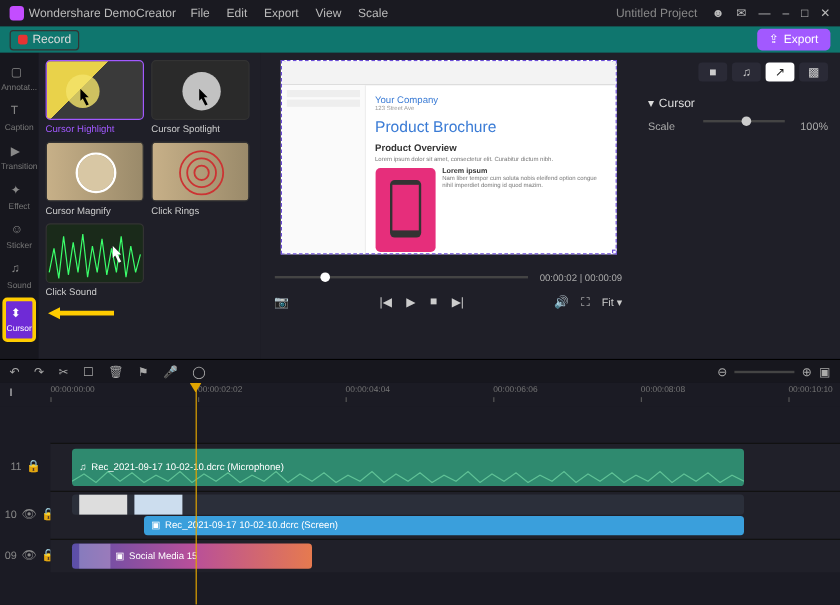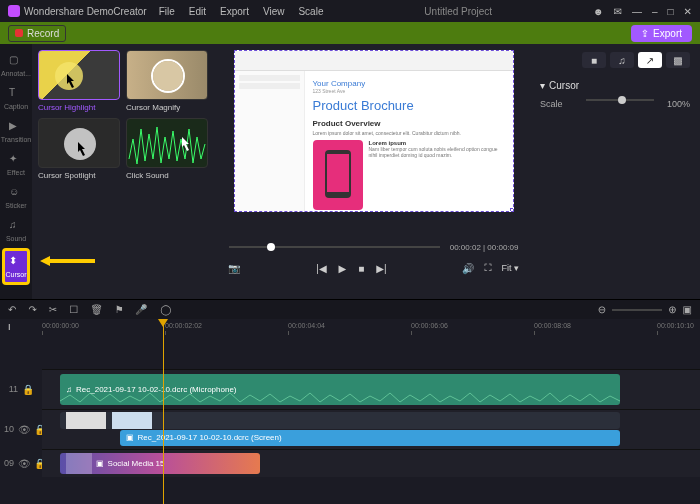--- a/index.html
+++ b/index.html
@@ -4,26 +4,26 @@
 <style>
 html,body{margin:0;padding:0;width:700px;height:504px;background:#1b1b22;color:#ccc;font-family:"Segoe UI",Arial,sans-serif;font-size:10px;overflow:hidden;user-select:none}
 *{box-sizing:border-box}
 
 
 #titlebar{height:22px;background:#1a1a21;display:flex;align-items:center;padding:0 8px;gap:12px;font-size:10px;color:#bbb}
 #titlebar .logo{display:flex;align-items:center;gap:4px}
 #titlebar .logo-icon{width:12px;height:12px;background:#c34dff;border-radius:3px;position:relative}
 #titlebar .menu{display:flex;gap:14px}
 #titlebar .menu span{cursor:pointer}
-#titlebar .title{flex:1;text-align:center;color:#888}
+#titlebar .title{flex:1;text-align:right;color:#888}
 #titlebar .winicons{display:flex;gap:10px;align-items:center}
 #titlebar .winicons span{cursor:pointer}
 
 
-#toolbar{height:22px;background:#4d7c0f;display:flex;align-items:center;padding:0 8px;gap:6px}
+#toolbar{height:22px;background:#0f766e;display:flex;align-items:center;padding:0 8px;gap:6px}
 #toolbar .rec{border:1px solid #333;padding:2px 6px;border-radius:3px;display:flex;align-items:center;gap:4px;color:#ddd;cursor:pointer}
 #toolbar .rec .dot{width:8px;height:8px;background:#e63333;border-radius:2px}
 #toolbar .sp{flex:1}
 #toolbar .export{background:#a259ff;color:#fff;border-radius:4px;padding:3px 10px;display:flex;align-items:center;gap:4px;cursor:pointer}
 
 
 #main{display:flex;height:255px}
 
 
 #rail{width:32px;background:#17171e;display:flex;flex-direction:column;align-items:center;padding-top:6px;gap:2px}
@@ -38,21 +38,21 @@
 #lib{width:185px;background:#1f1f28;padding:6px;display:flex;flex-wrap:wrap;gap:6px;align-content:flex-start}
 .thumb{width:82px}
 .thumb .img{width:82px;height:50px;border-radius:4px;border:1px solid #333;position:relative;overflow:hidden;cursor:pointer}
 .thumb .cap{font-size:8px;margin-top:3px}
 .thumb.selected .cap{color:#a259ff}
 .thumb.selected .img{border-color:#a259ff}
 
 
 #preview{flex:1;background:#1f1f28;display:flex;flex-direction:column;align-items:center;padding:6px 4px 0 4px}
 #preview .canvas{width:280px;height:162px;background:#fff;border:1px dashed #6b4dd6;position:relative;overflow:hidden}
-#preview .controls{width:290px;height:18px;margin-top:26px;display:flex;align-items:center;gap:10px;color:#ccc}
+#preview .controls{width:290px;height:18px;margin-top:10px;display:flex;align-items:center;gap:10px;color:#ccc}
 #preview .controls .bar{flex:1;height:2px;background:#444;position:relative}
 #preview .controls .dot{width:8px;height:8px;background:#fff;border-radius:50%;position:absolute;left:18%;top:-3px}
 #preview .time{font-size:8px;color:#aaa}
 #preview .pbtns{display:flex;gap:14px;align-items:center;margin-top:6px;width:290px;justify-content:space-between}
 #preview .pbtns .mid{display:flex;gap:12px}
 #preview .pbtns .side{display:flex;gap:10px;align-items:center}
 .handle{width:6px;height:6px;background:#fff;border:1px solid #6b4dd6;position:absolute}
 
 
 #props{width:170px;background:#1f1f28;padding:8px 10px;display:flex;flex-direction:column;gap:8px;font-size:10px}
@@ -172,36 +172,46 @@
     <div class="thumb selected">
       <div class="img" style="background:linear-gradient(135deg,#e9d24a 40%,#3a3a3a 40%)">
           <svg width="82" height="50">
             <circle cx="30" cy="25" r="14" fill="#f4e46a" opacity=".8"></circle>
             <path d="M28 23 l7 7 l-3 0 l3 6 l-2 1 l-3 -6 l-2 2 z" fill="#000"></path>
           </svg>
         </div>
       <div class="cap">Cursor Highlight</div>
     </div>
     <div class="thumb">
+      <div class="img" style="background:#2a2a2a">
+          <svg width="82" height="50">
+            <circle cx="41" cy="25" r="16" fill="#ddd" opacity=".85"></circle>
+            <path d="M39 23 l7 7 l-3 0 l3 6 l-2 1 l-3 -6 l-2 2 z" fill="#000"></path>
+          </svg>
+        </div>
+      <div class="cap">Cursor Spotlight</div>
+    </div>
+    <div class="thumb">
       <div class="img" style="background:linear-gradient(90deg,#c7b088,#9a8a6a)">
           <svg width="82" height="50">
             <circle cx="41" cy="25" r="16" fill="none" stroke="#fff" stroke-width="2"></circle>
             <circle cx="41" cy="25" r="15" fill="#d8c7a4"></circle>
           </svg>
         </div>
       <div class="cap">Cursor Magnify</div>
     </div>
     <div class="thumb">
-      <div class="img" style="background:#2a2a2a">
-          <svg width="82" height="50">
-            <circle cx="41" cy="25" r="16" fill="#ddd" opacity=".85"></circle>
-            <path d="M39 23 l7 7 l-3 0 l3 6 l-2 1 l-3 -6 l-2 2 z" fill="#000"></path>
-          </svg>
-        </div>
-      <div class="cap">Cursor Spotlight</div>
+      <div class="img" style="background:linear-gradient(90deg,#c7b088,#9a8a6a)">
+          <svg width="82" height="50">
+            <circle cx="41" cy="25" r="6" fill="none" stroke="#c33" stroke-width="1.5"></circle>
+            <circle cx="41" cy="25" r="12" fill="none" stroke="#c33" stroke-width="1.5"></circle>
+            <circle cx="41" cy="25" r="18" fill="none" stroke="#c33" stroke-width="1.5"></circle>
+          </svg>
+        </div>
+      <div class="cap">Click Rings</div>
     </div>
     <div class="thumb">
       <div class="img" style="background:#1a2a1a">
           <svg width="82" height="50">
             <polyline points="2,40 6,20 10,45 14,10 18,42 22,15 26,40 30,8 34,44 38,18 42,40 46,12 50,42 54,20 58,40 62,10 66,44 70,18 74,40 78,25" fill="none" stroke="#3bff6b" stroke-width="1"></polyline>
             <path d="M55 18 l7 7 l-3 0 l3 6 l-2 1 l-3 -6 l-2 2 z" fill="#fff"></path>
           </svg>
         </div>
       <div class="cap">Click Sound</div>
     </div>

